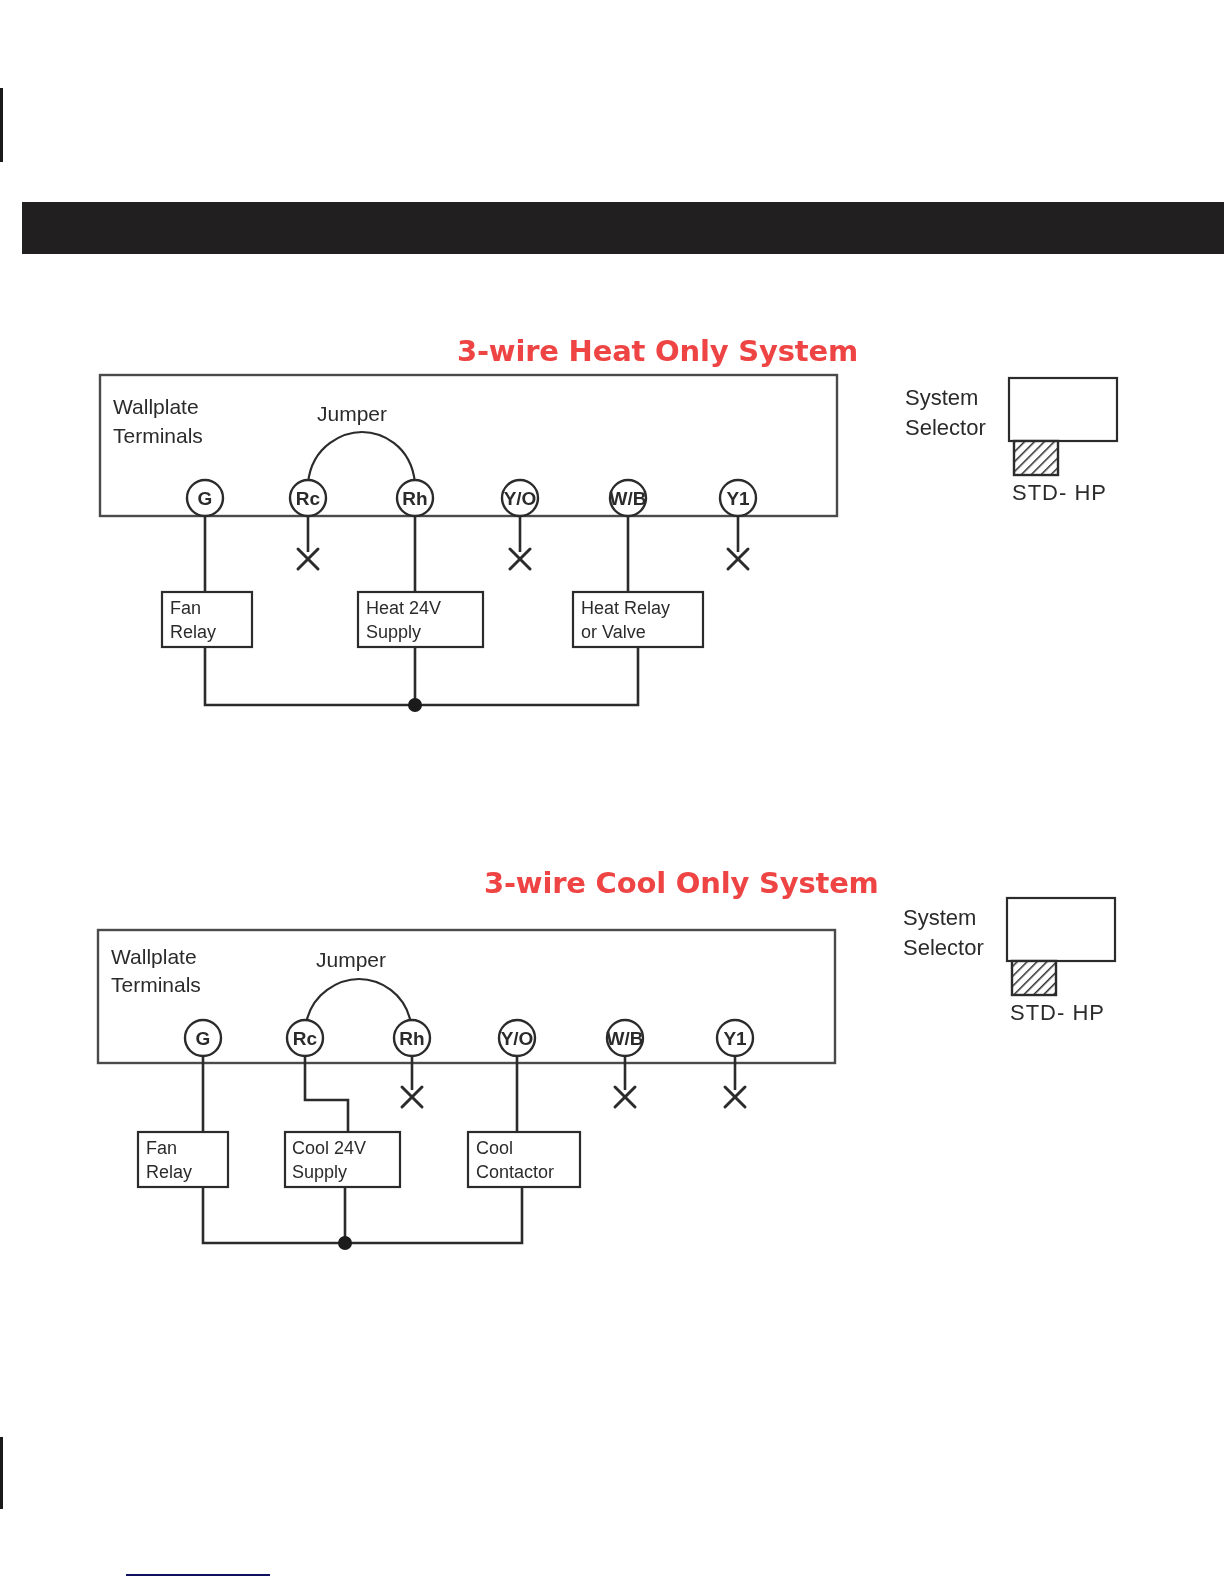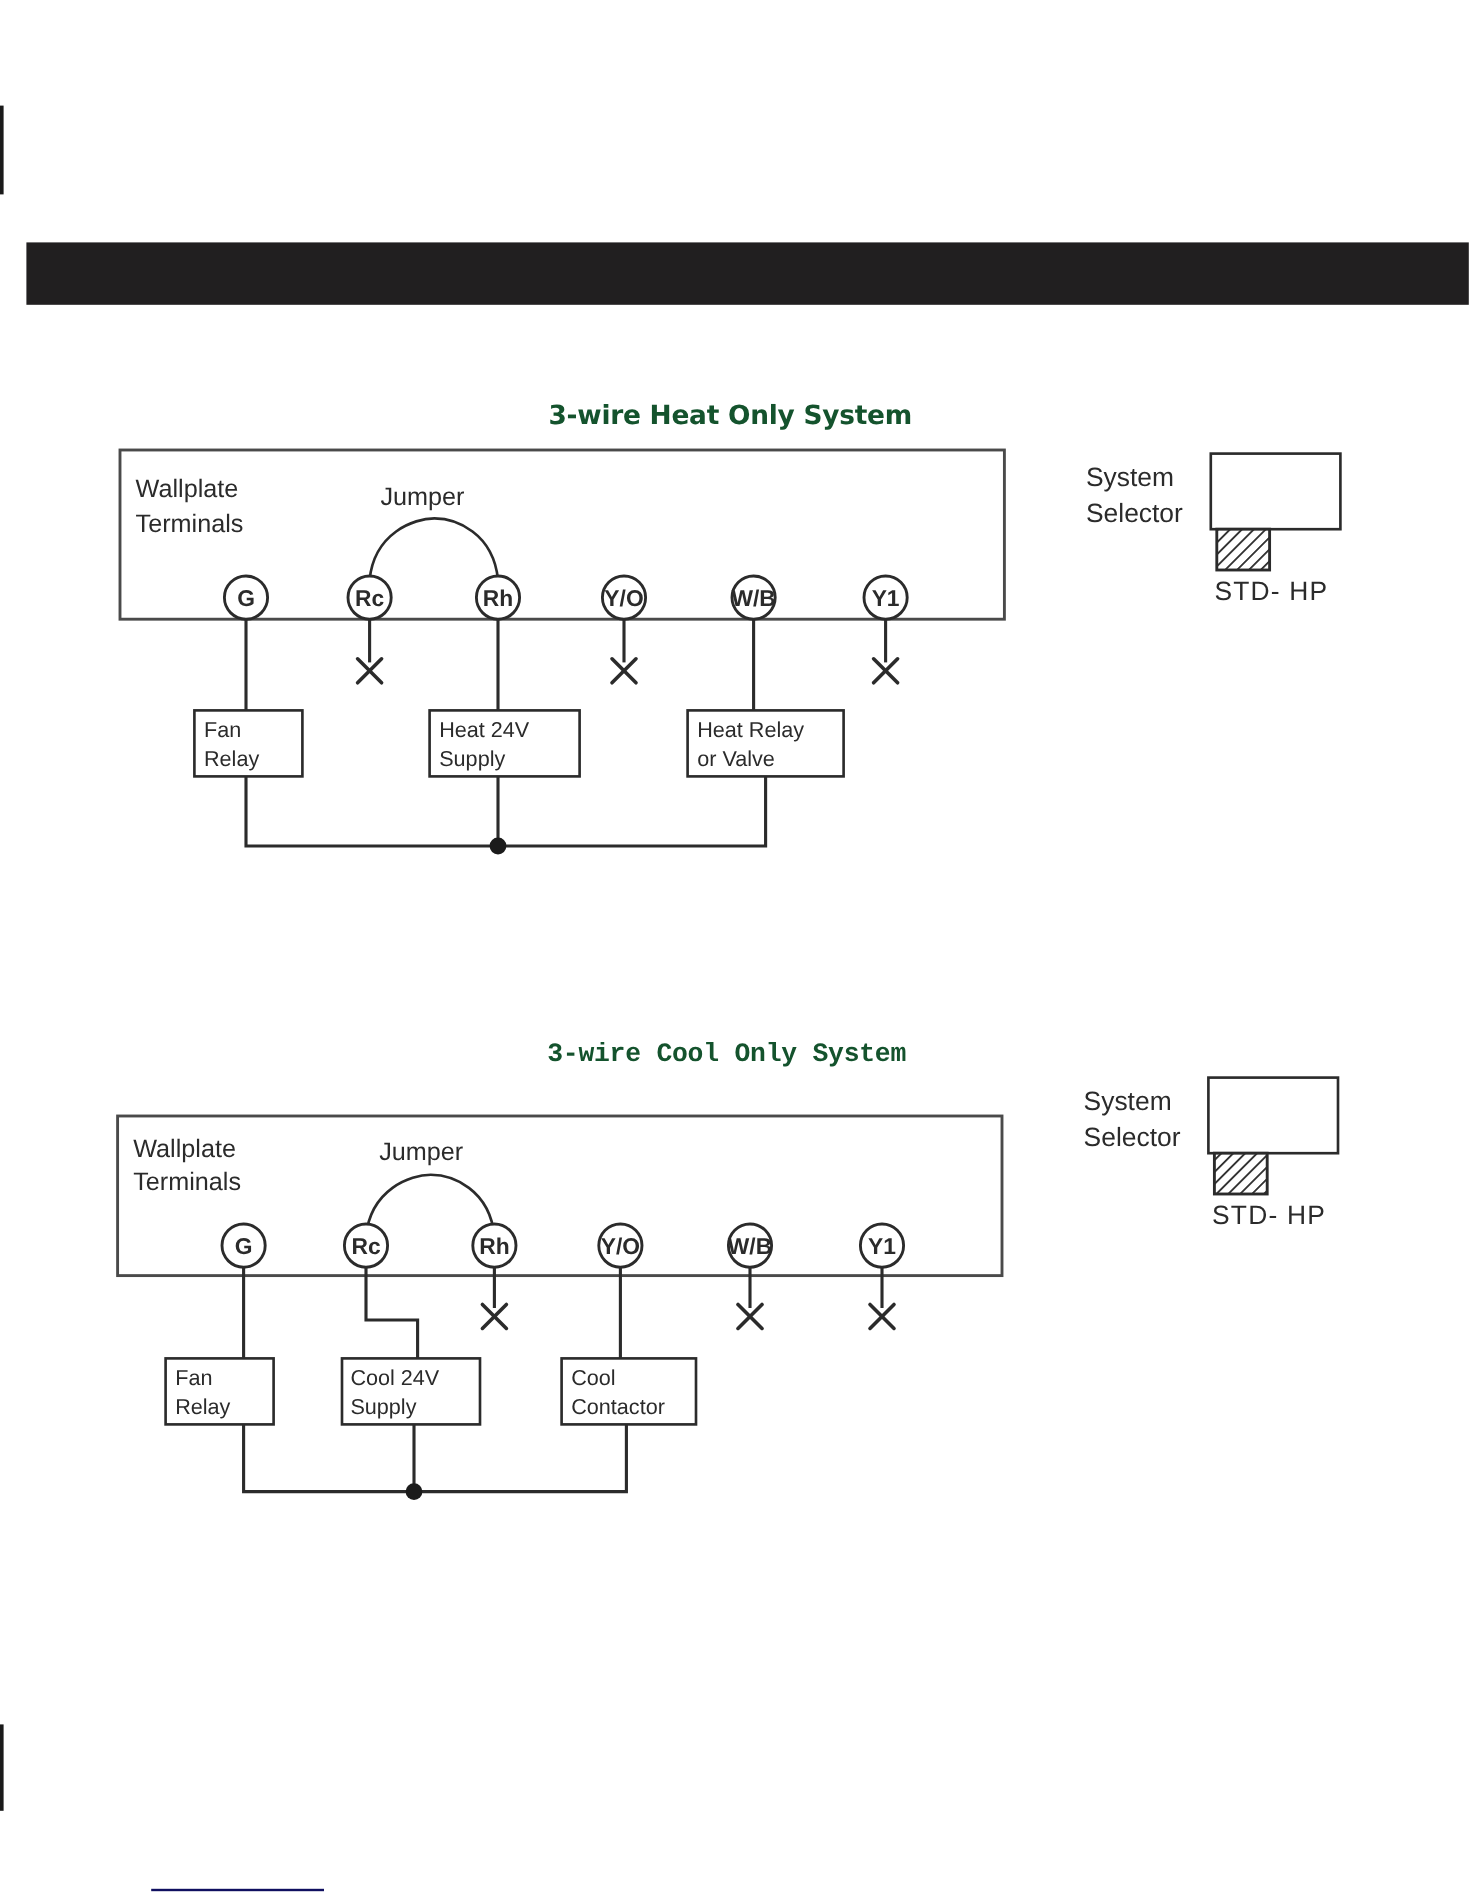--- a/index.html
+++ b/index.html
@@ -49,23 +49,23 @@
   
   .diagram {
     position: absolute;
     left: 0;
     width: 1224px;
   }
   .diagram-title {
     position: absolute;
     font-family: "DejaVu Sans", sans-serif;
     font-weight: bold;
-    font-size: 22px;
+    font-size: 29px;
     letter-spacing: -0.2px;
-    color: #14532d;
+    color: #ef4444;
     white-space: nowrap;
   }
   .svg-layer {
     position: absolute;
     left: 0;
     top: 0;
   }
 
   
   text {
@@ -218,21 +218,21 @@
         </pattern>
       </defs>
       <rect x="1014" y="441" width="44" height="34" fill="url(#hatch1)" stroke="#2b2b2b" stroke-width="2.4"></rect>
 
       <text class="sel-sub" x="1012" y="500">STD- HP</text>
     </svg>
   </div>
 
   <div class="diagram" style="top:780px;height:560px;">
 
-    <div class="diagram-title" style="left:456px; top:86px;font-family:Liberation Mono, monospace;">3-wire Cool Only System</div>
+    <div class="diagram-title" style="left:484px; top:86px;">3-wire Cool Only System</div>
 
     <svg class="svg-layer" width="1224" height="560" viewBox="0 0 1224 560">
 
       <rect class="frame" x="98" y="150" width="737" height="133"></rect>
 
       <text class="wp-label" x="111" y="184">Wallplate</text>
       <text class="wp-label" x="111" y="212">Terminals</text>
 
       <text class="jumper-label" x="316" y="187">Jumper</text>
       <path class="wire-thin" d="M 305 1022 C 309 983, 342 971, 359 971 C 377 971, 408 983, 412 1022" transform="translate(0,-772)"></path>

